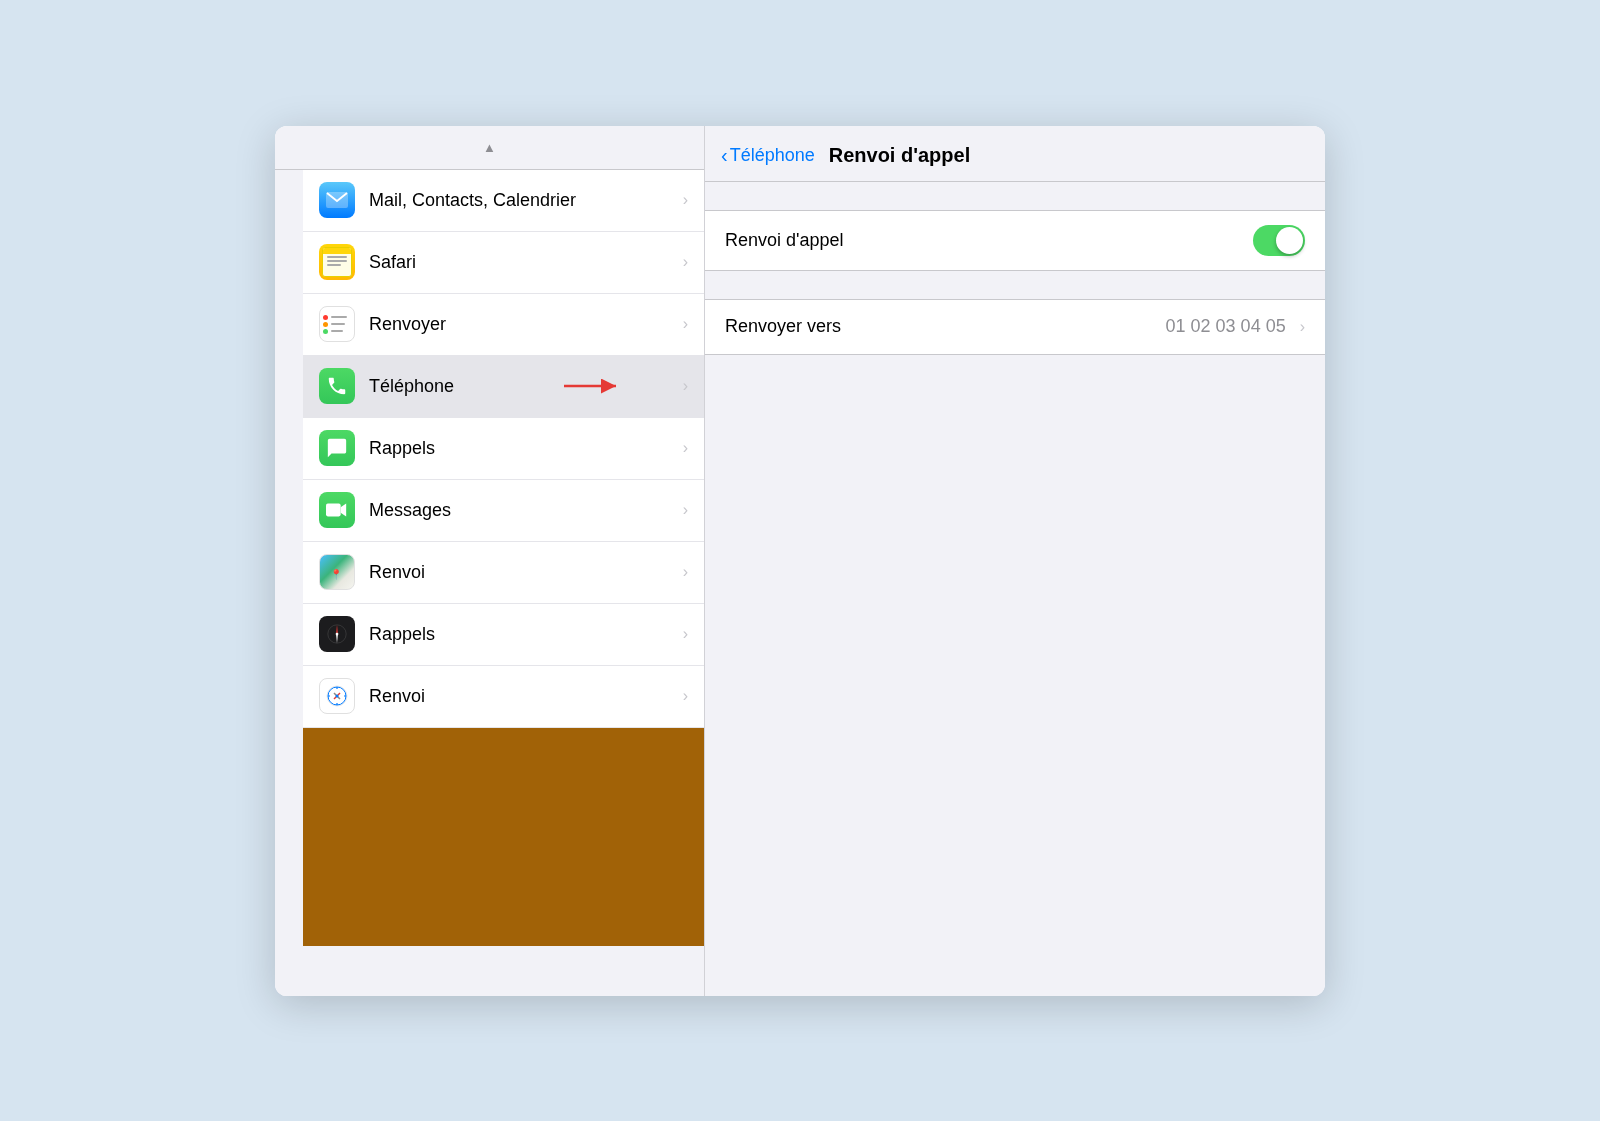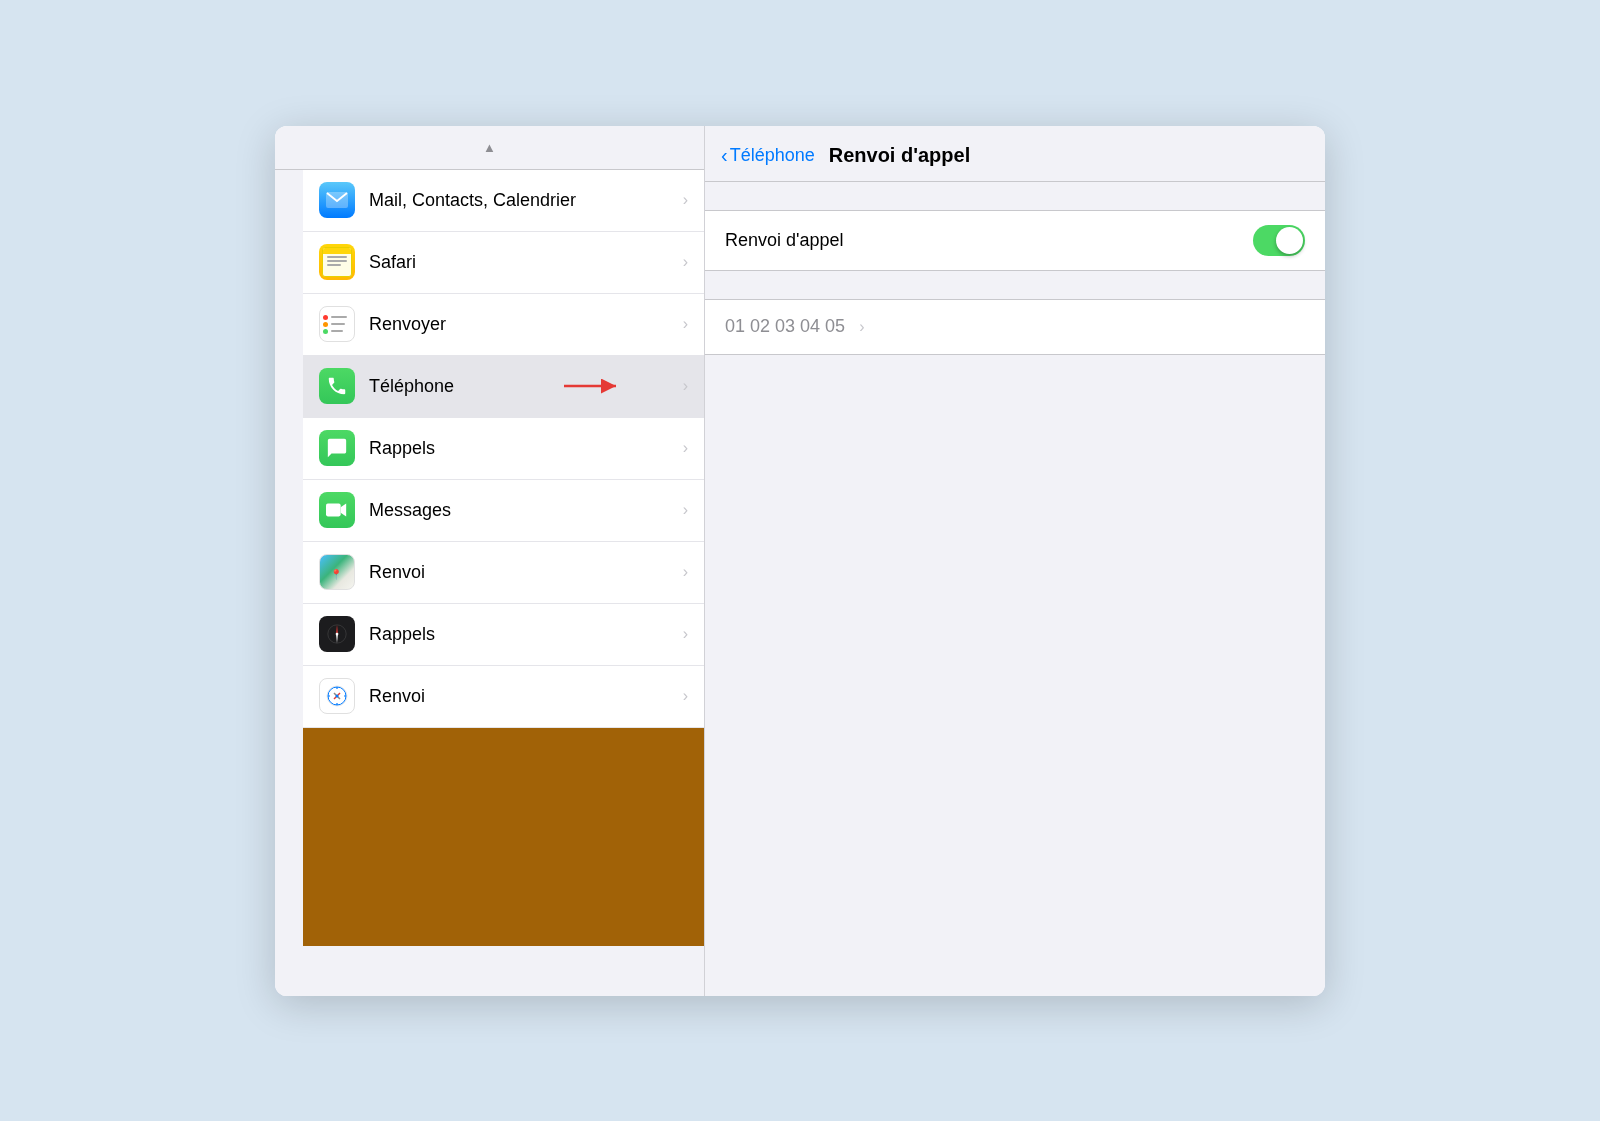--- a/index.html
+++ b/index.html
@@ -418,20 +418,21 @@
           <div class="toggle-switch">
             <div class="toggle-thumb"></div>
           </div>
         </div>
       </div>
 
       <div class="detail-section-gap"></div>
 
       <div class="detail-section">
         <div class="detail-row">
+          <span class="detail-row-label">Renvoyer vers</span>
           <span class="detail-row-value">01 02 03 04 05</span>
           <span class="chevron">›</span>
         </div>
       </div>
 
       <div class="detail-section-gap"></div>
 
     </div>
 
   </div>

